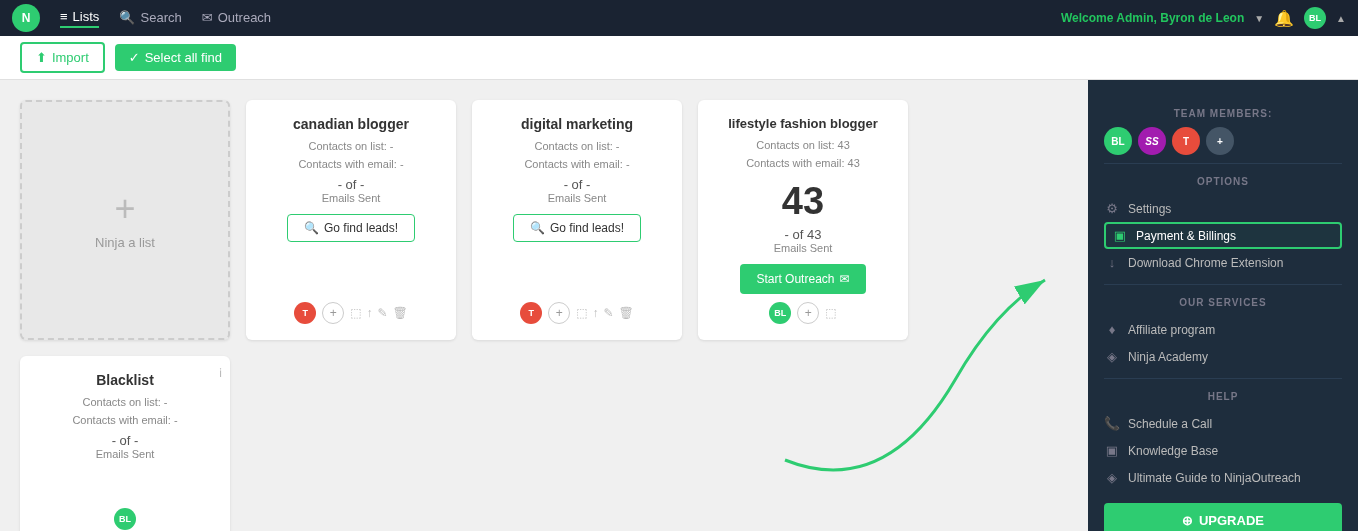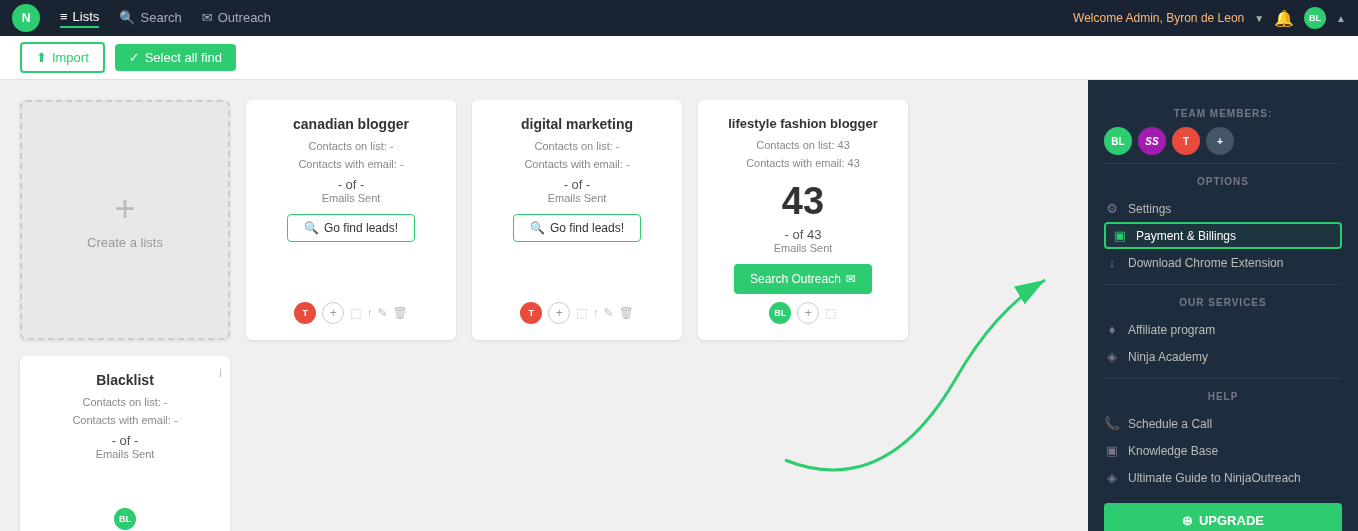--- a/index.html
+++ b/index.html
@@ -29,21 +29,21 @@
       padding-bottom: 2px;
     }
     .topnav-item.active {
       color: white;
       border-bottom: 2px solid #2ecc71;
     }
     .topnav-right {
       margin-left: auto;
       display: flex; align-items: center; gap: 10px;
     }
-    .topnav-user { color: #fdba74; font-size: 12px; }
+    .topnav-user { color: #22c55e; font-size: 12px; font-weight: bold; }
     .topnav-bell {
       color: #aaa; font-size: 16px; cursor: pointer;
     }
     .topnav-avatar-bl {
       width: 22px; height: 22px; border-radius: 50%;
       background: #2ecc71; color: white;
       font-size: 9px; font-weight: bold;
       display: flex; align-items: center; justify-content: center;
     }
     .topnav-chevron { color: #aaa; font-size: 10px; }
@@ -297,21 +297,21 @@
     <span>✓</span>
     <span>Select all find</span>
   </button>
 </div>
 
 <div class="main">
   <div class="cards-area">
 
     <div class="card card-create">
       <div class="card-create-icon">+</div>
-      <div class="card-create-label">Create a lists</div>
+      <div class="card-create-label">Ninja a list</div>
     </div>
 
     <div class="card">
       <div class="card-title">canadian blogger</div>
       <div class="card-meta">
         <span>Contacts on list: <span>-</span></span><br>
         <span>Contacts with email: <span>-</span></span>
       </div>
       <div class="card-of">- of -</div>
       <div class="card-emails-sent">Emails Sent</div>
@@ -358,21 +358,21 @@
     <div class="card card-highlighted">
       <div class="card-title" style="font-size:13px;">lifestyle fashion blogger</div>
       <div class="card-meta">
         <span>Contacts on list: <span>43</span></span><br>
         <span>Contacts with email: <span>43</span></span>
       </div>
       <div class="card-count">43</div>
       <div class="card-of">- of <span>43</span></div>
       <div class="card-emails-sent">Emails Sent</div>
       <button class="btn-start-outreach">
-        <span>Search Outreach</span>
+        <span>Start Outreach</span>
         <span>✉</span>
       </button>
       <div class="card-footer">
         <div class="avatar-sm" style="background:#2ecc71;">BL</div>
         <div class="icon-circle">+</div>
         <div class="card-icons">
           <span class="card-icon-btn">⬚</span>
         </div>
       </div>
     </div>

